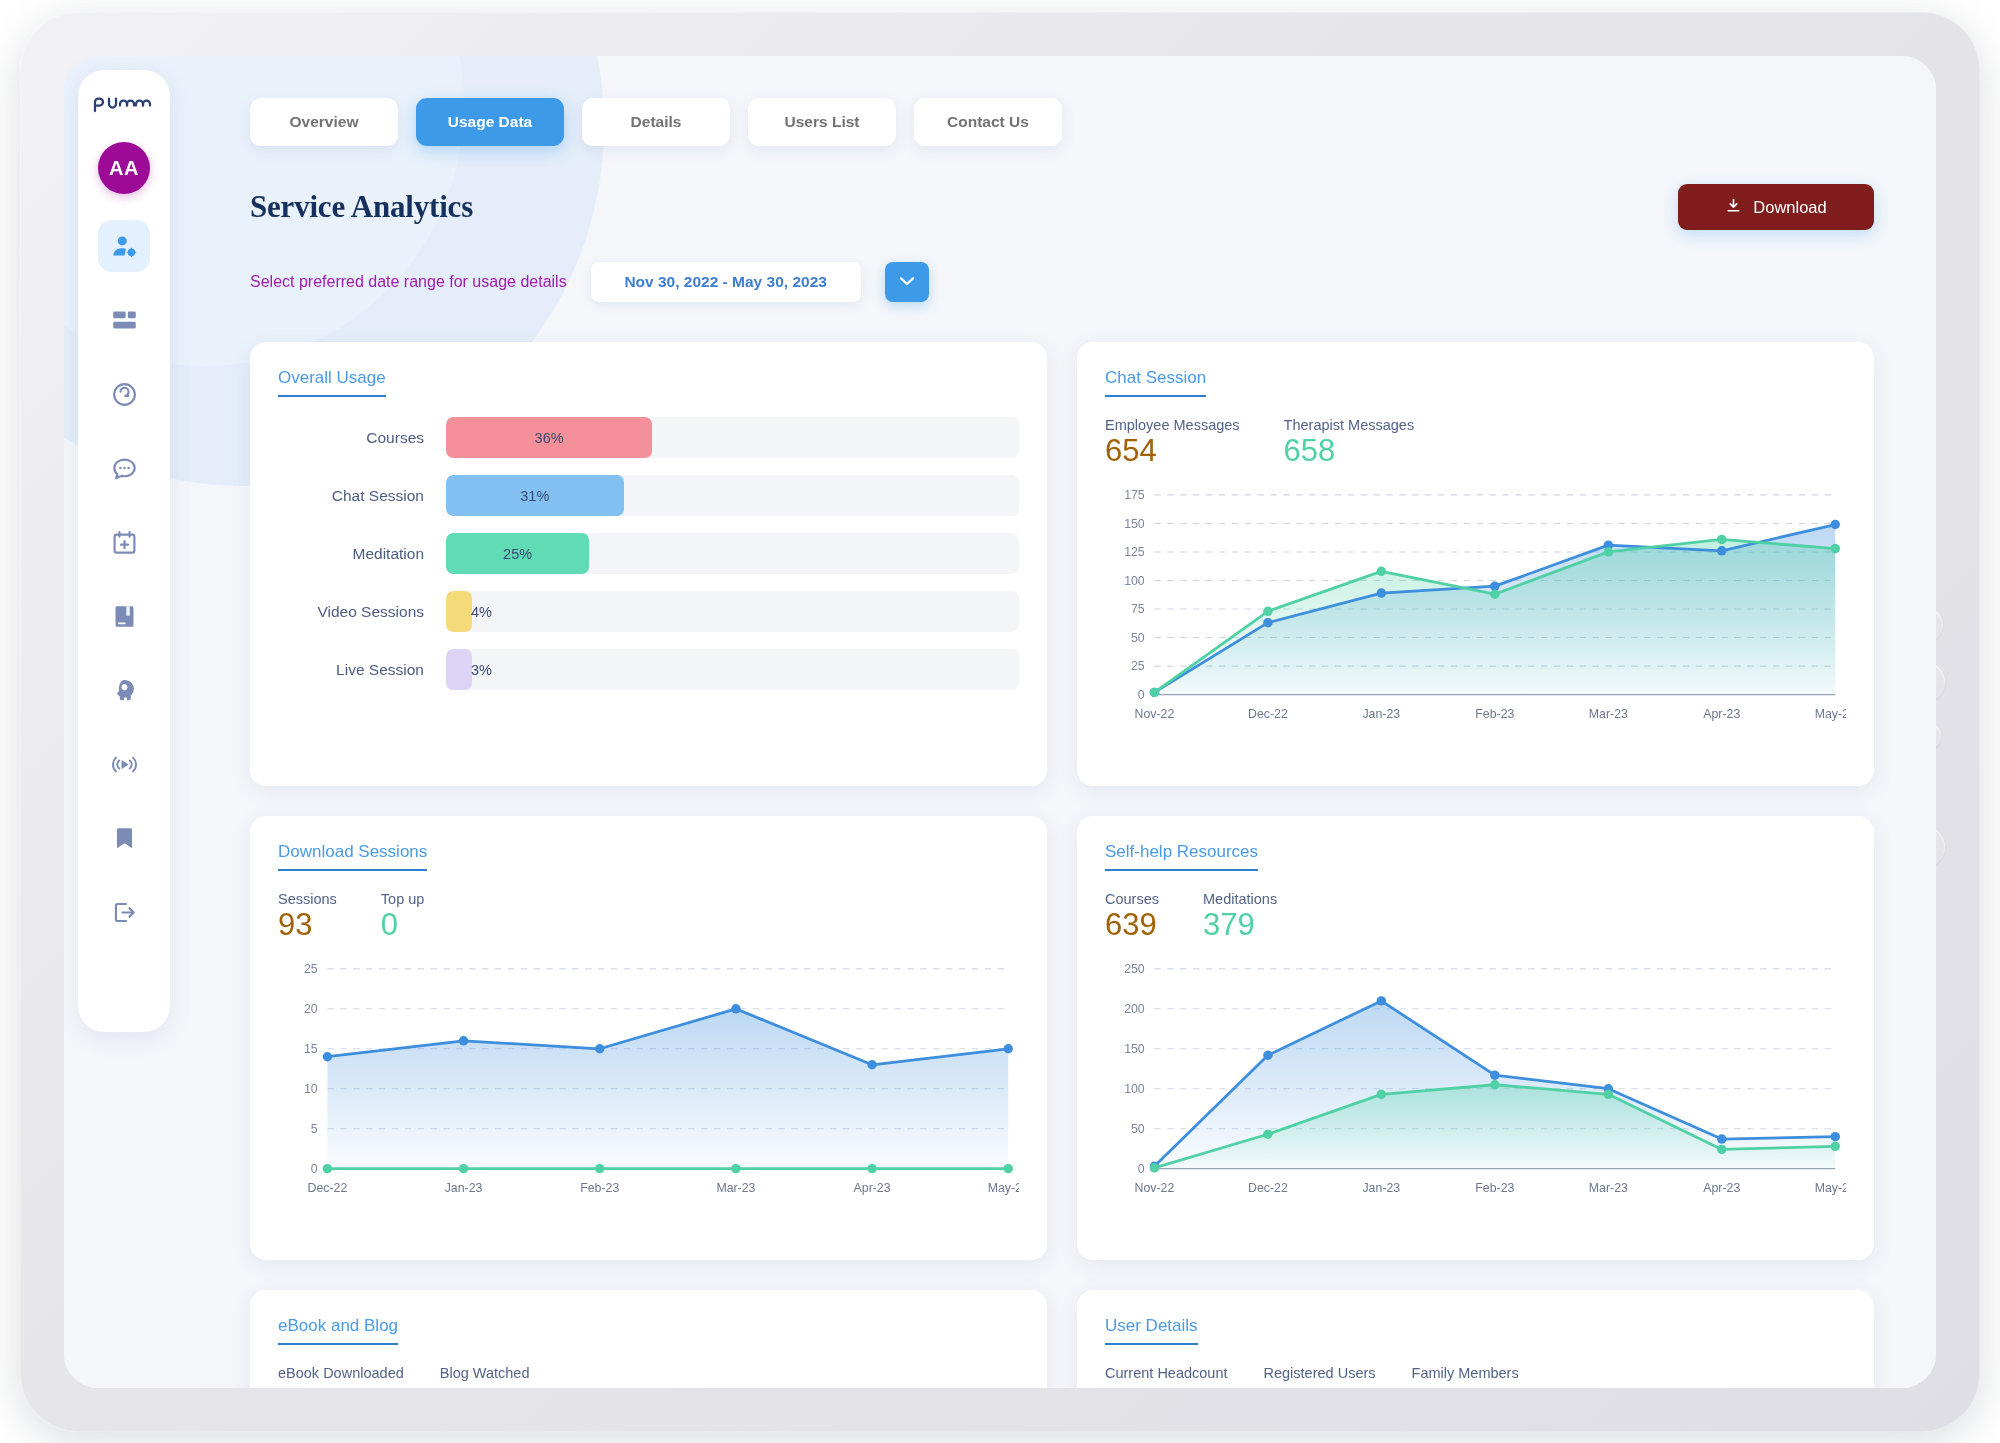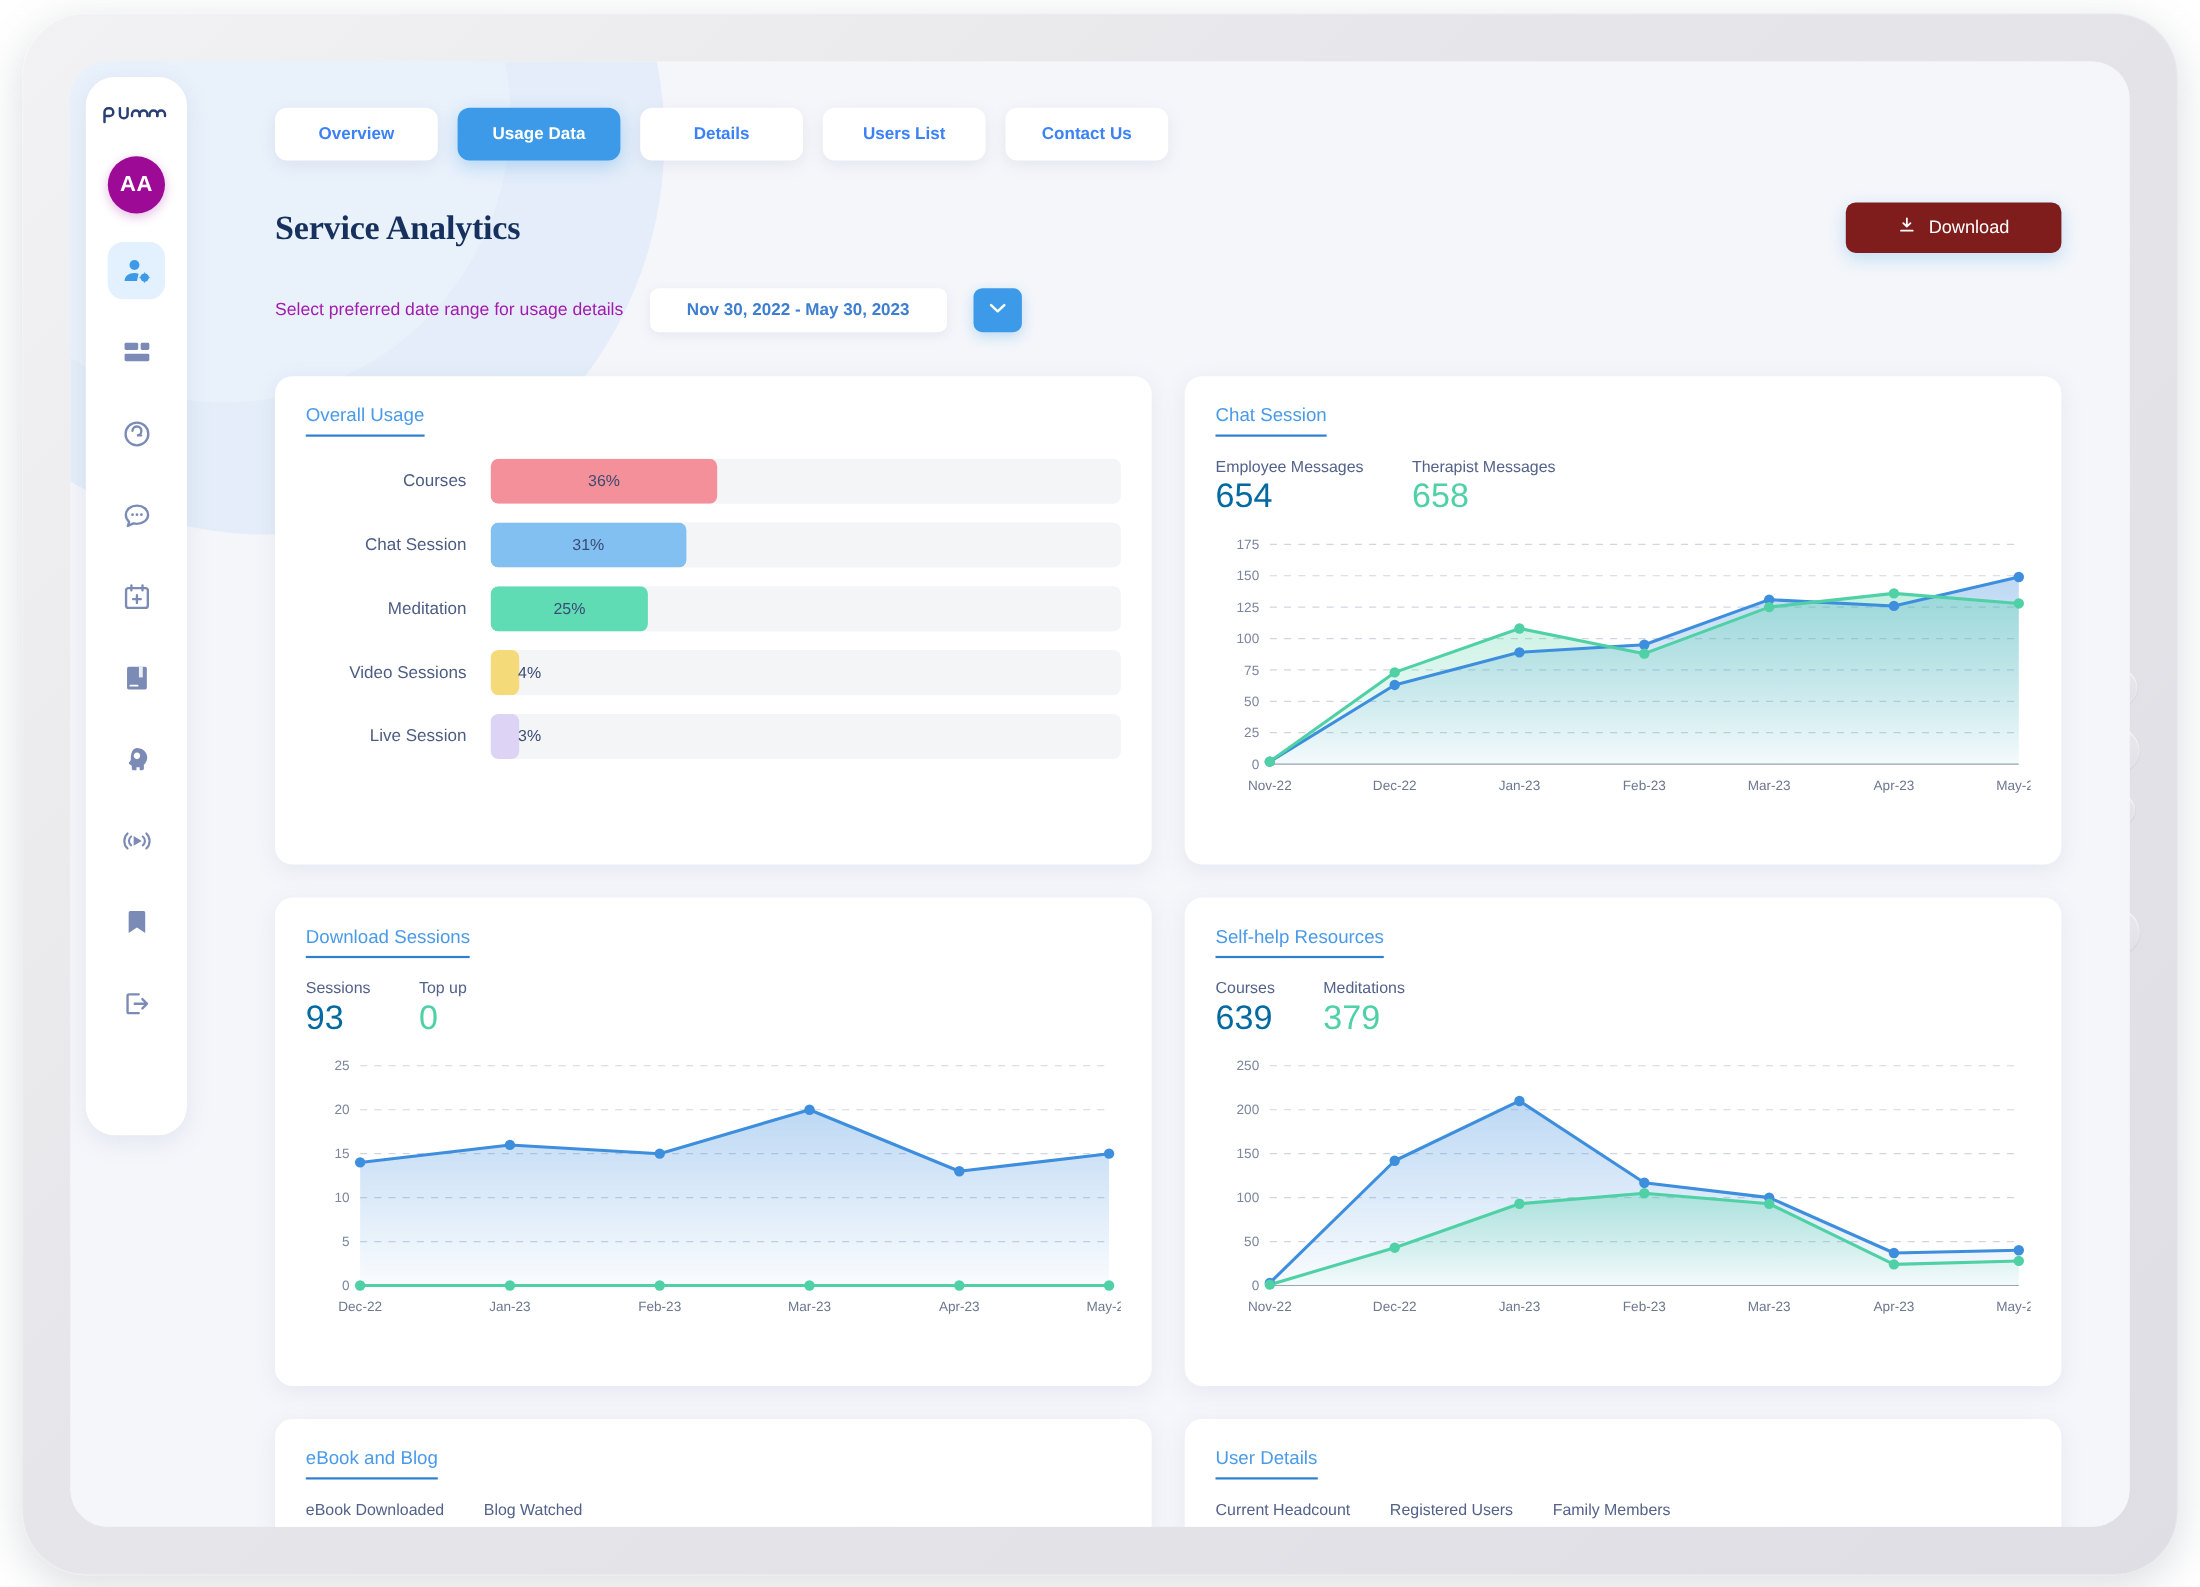--- a/index.html
+++ b/index.html
@@ -109,21 +109,21 @@
     padding: 42px 62px 0 66px;
   }
 
   
   #tab-bar { display: flex; gap: 18px; margin-bottom: 38px; }
   .tab {
     min-width: 148px; height: 48px;
     background: #ffffff;
     border-radius: 11px;
     display: flex; align-items: center; justify-content: center;
-    font-size: 15.5px; font-weight: 700; color: #3b82f6;
+    font-size: 15.5px; font-weight: 700; color: #737373;
     box-shadow: 0 4px 14px rgba(120,135,170,.13);
     padding: 0 22px;
     white-space: nowrap;
   }
   .tab.active { background: #3d9ae8; color: #ffffff; box-shadow: 0 5px 16px rgba(61,154,232,.33); }
 
   
   #title-row {
     display: flex; align-items: center; justify-content: space-between;
     margin-bottom: 32px;
@@ -199,21 +199,21 @@
     font-size: 14.5px; font-weight: 500; color: #3b4a75;
     min-width: 26px;
   }
   .bar-fill.tiny { justify-content: flex-start; overflow: visible; padding-left: 3px; }
   .bar-fill.tiny span { position: relative; left: 22px; white-space: nowrap; }
 
   
   .stats-row { display: flex; gap: 44px; margin-bottom: 14px; }
   .stat-label { font-size: 14.5px; color: #54628a; margin-bottom: 2px; white-space: nowrap; }
   .stat-value { font-size: 31px; font-weight: 500; line-height: 1.05; }
-  .stat-value.blue { color: #0369a1; }
+  .stat-value.blue { color: #a16207; }
   .stat-value.green { color: #4fd1a5; }
 
   .chart-wrap { width: 100%; }
   .chart-wrap svg { display: block; width: 100%; }
 
   .mini-labels { display: flex; gap: 36px; }
   .mini-labels .stat-label { font-size: 14.5px; }
 </style>
 </head>
 <body>

